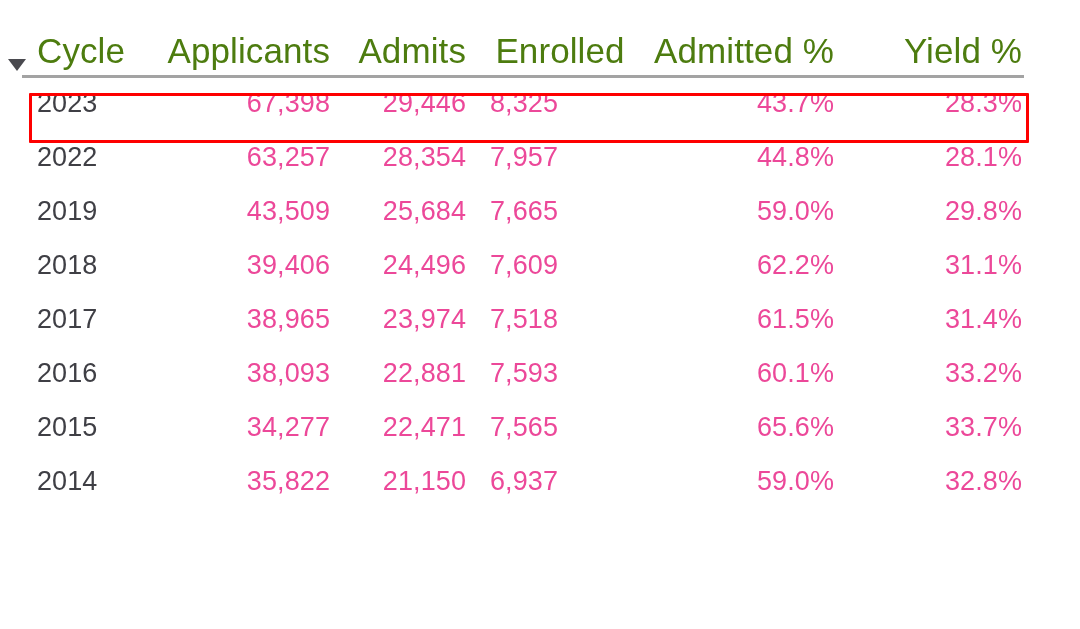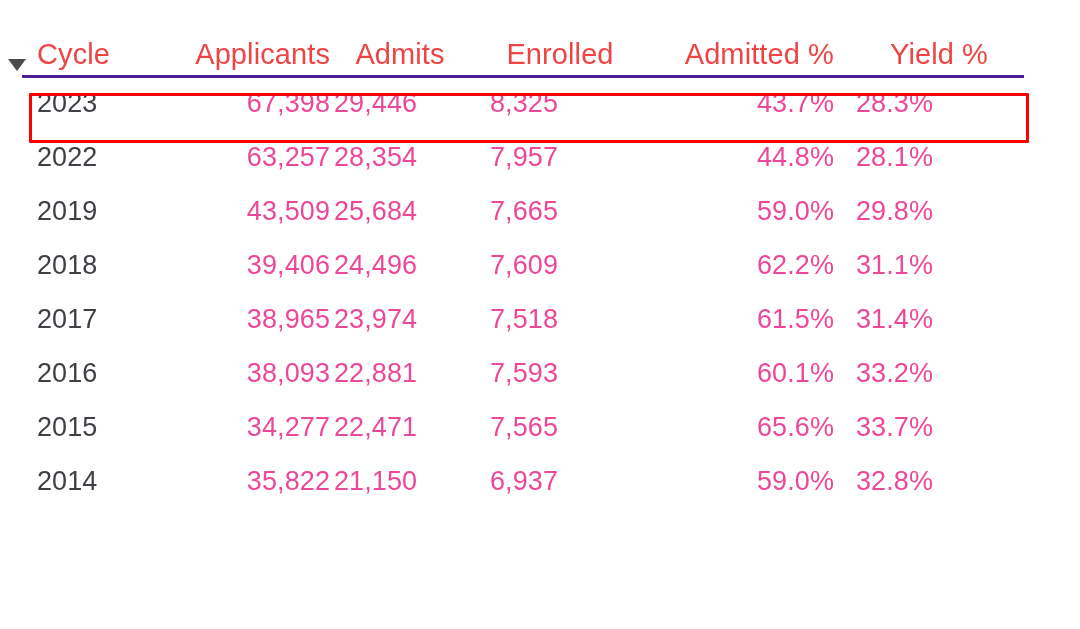--- a/index.html
+++ b/index.html
@@ -31,37 +31,37 @@
     top: 14px;
     width: 1002px;
     border-collapse: collapse;
     table-layout: fixed;
   }
 
   
   thead tr.header-row th {
     padding: 0 0 4px 0;
     font-weight: 400;
-    font-size: 29px;
-    color: #ef4444;
+    font-size: 35px;
+    color: #4d7c0f;
     letter-spacing: 0.1px;
     vertical-align: bottom;
     white-space: nowrap;
-    border-bottom: 3px solid #4c1d95;
+    border-bottom: 3px solid #a3a3a3;
     height: 62px;
     box-sizing: border-box;
   }
 
   
   .col-cycle     { width: 140px; text-align: left;  padding-left: 15px !important; }
   .col-applicants{ width: 172px; text-align: right; padding-right: 4px !important; }
-  .col-admits    { width: 156px; padding-right: 24px !important; }
+  .col-admits    { width: 156px; text-align: right; padding-right: 24px !important; }
   .col-enrolled  { width: 162px; padding-right: 22px !important; }
   .col-admitted  { width: 204px; text-align: right; padding-right: 22px !important; }
-  .col-yield     { width: 168px; padding-right: 2px !important; }
+  .col-yield     { width: 168px; text-align: right; padding-right: 2px !important; }
 
   
   .sort-cell {
     position: relative;
   }
   .sort-arrow {
     position: absolute;
     left: -14px;
     bottom: 4px;
     width: 0;

